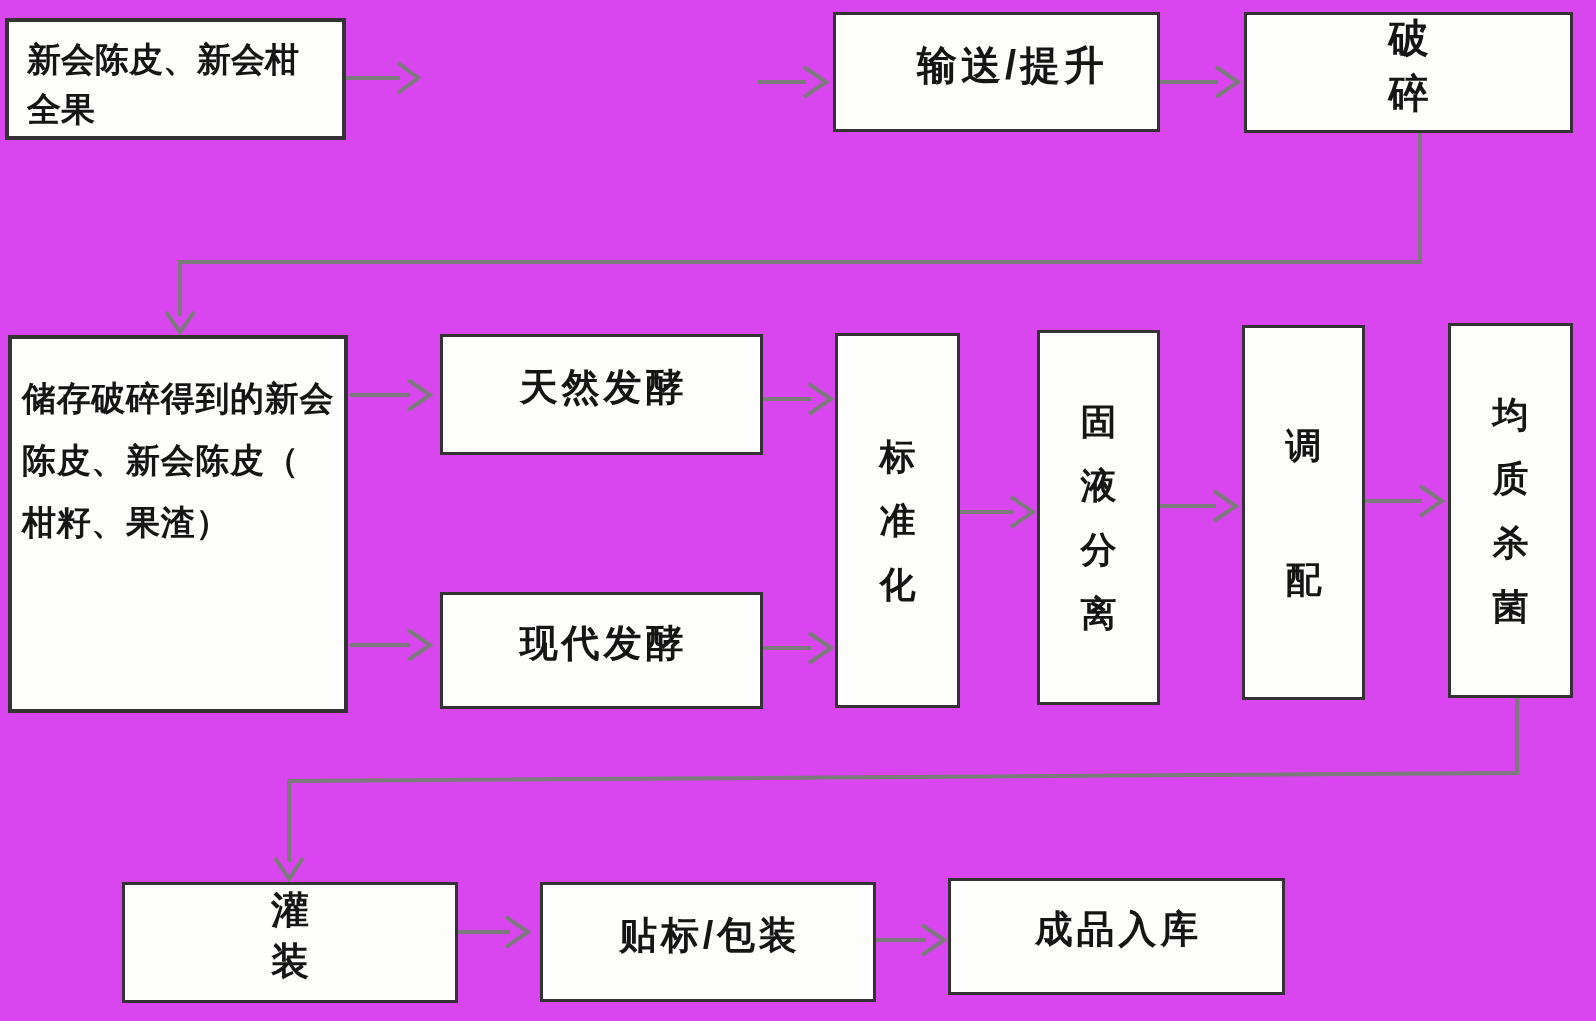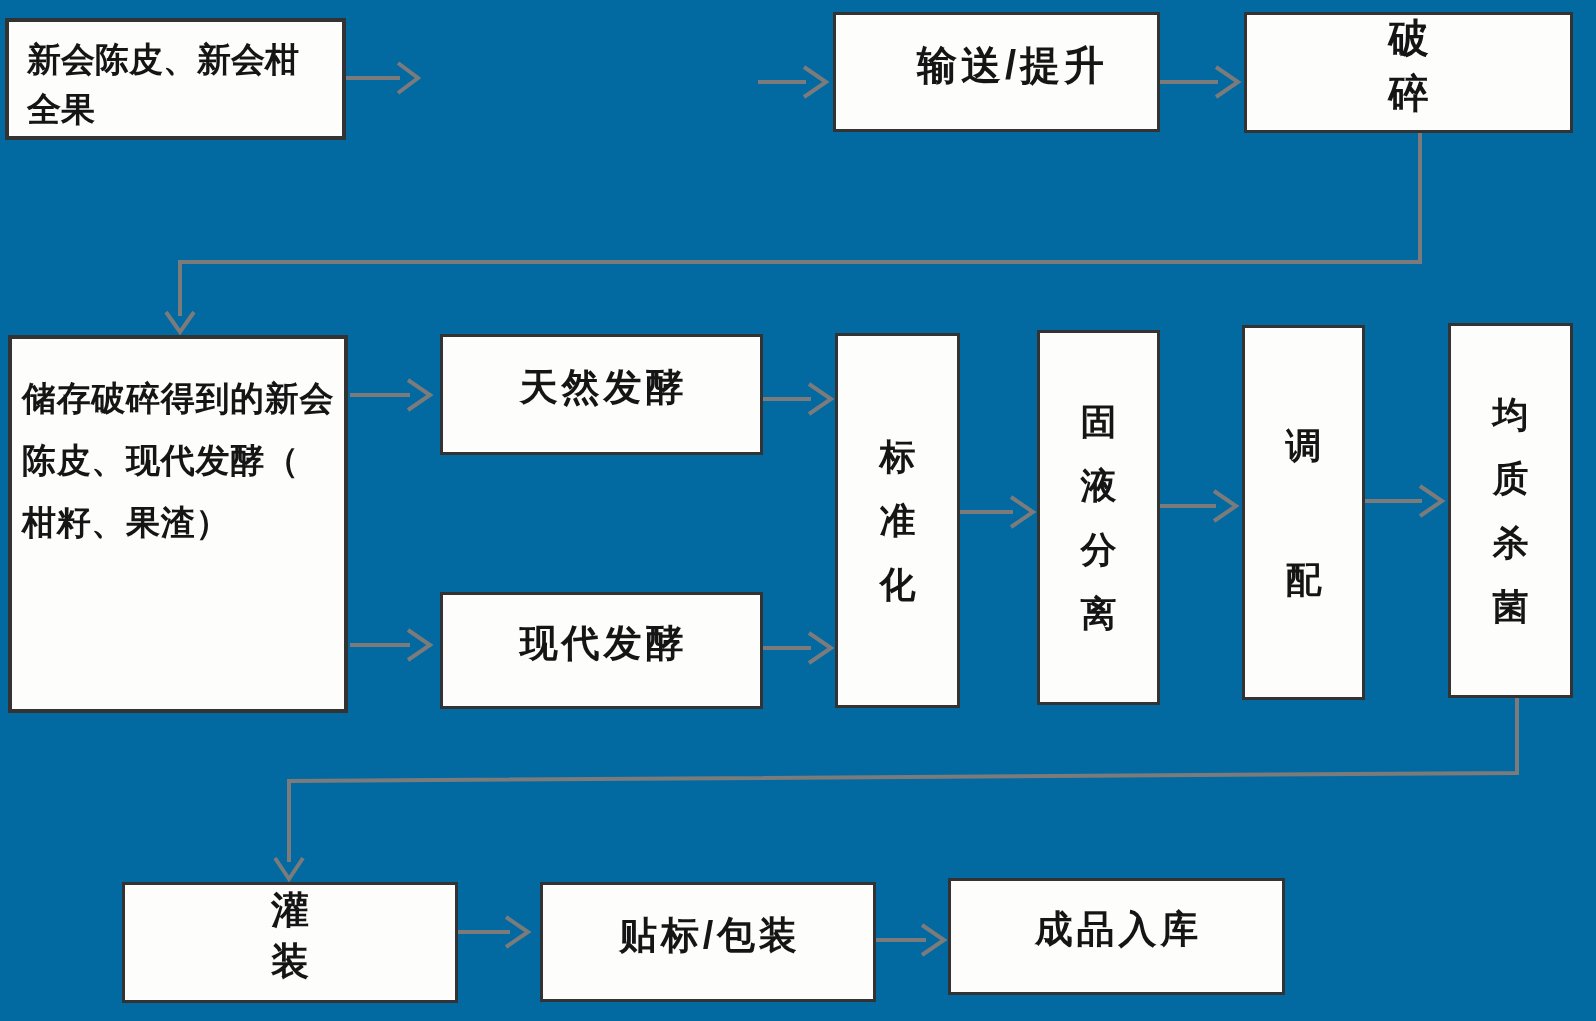--- a/index.html
+++ b/index.html
@@ -1,19 +1,19 @@
 <!DOCTYPE html>
 <html><head>
 <meta charset="utf-8">
 <style>
   html,body { margin:0; padding:0; background:#ffffff; }
   .canvas {
     position:relative;
     width:1596px; height:1021px;
-    background:#0369a1;
+    background:#d946ef;
     font-family:"Liberation Sans", sans-serif;
     color:#151515;
     overflow:hidden;
   }
   svg.connectors {
     position:absolute; left:0; top:0; width:1596px; height:1021px;
     pointer-events:none;
   }
   svg.connectors * { stroke:#7b7b7b; stroke-width:4; fill:none; }
   .node {
@@ -124,21 +124,21 @@
     <div class="tline">全果</div>
   </div>
 
 
   <div class="node h-label big" style="left:833px; top:12px; width:327px; height:120px;">输送/提升</div>
 
   <div class="node h-label big spread-24" style="left:1244px; top:12px; width:329px; height:121px;">破碎</div>
 
   <div class="node text-box storage-box thick" style="left:8px; top:335px; width:340px; height:378px;">
     <div class="tline">储存破碎得到的新会</div>
-    <div class="tline">陈皮、现代发酵（</div>
+    <div class="tline">陈皮、新会陈皮（</div>
     <div class="tline">柑籽、果渣）</div>
   </div>
 
   <div class="node h-label" style="left:440px; top:334px; width:323px; height:121px;">天然发酵</div>
 
   <div class="node h-label" style="left:440px; top:592px; width:323px; height:117px;">现代发酵</div>
 
   <div class="node v-node gap-sm" style="left:835px; top:333px; width:125px; height:375px;">
       <div>标</div>
       <div>准</div>

